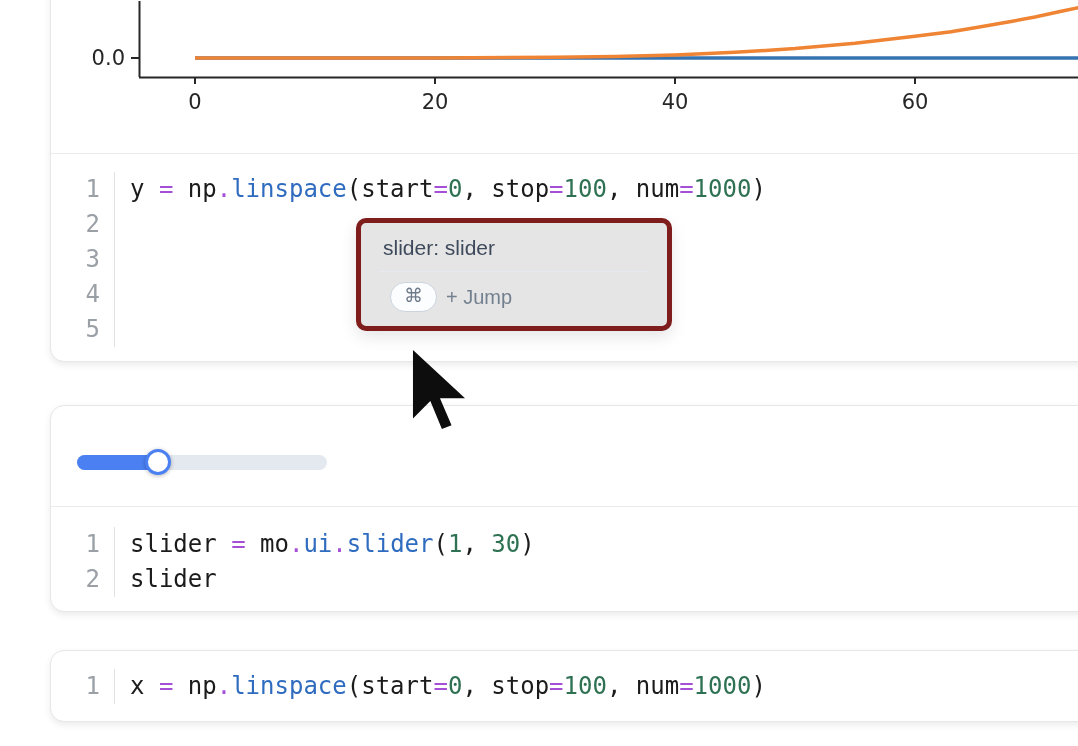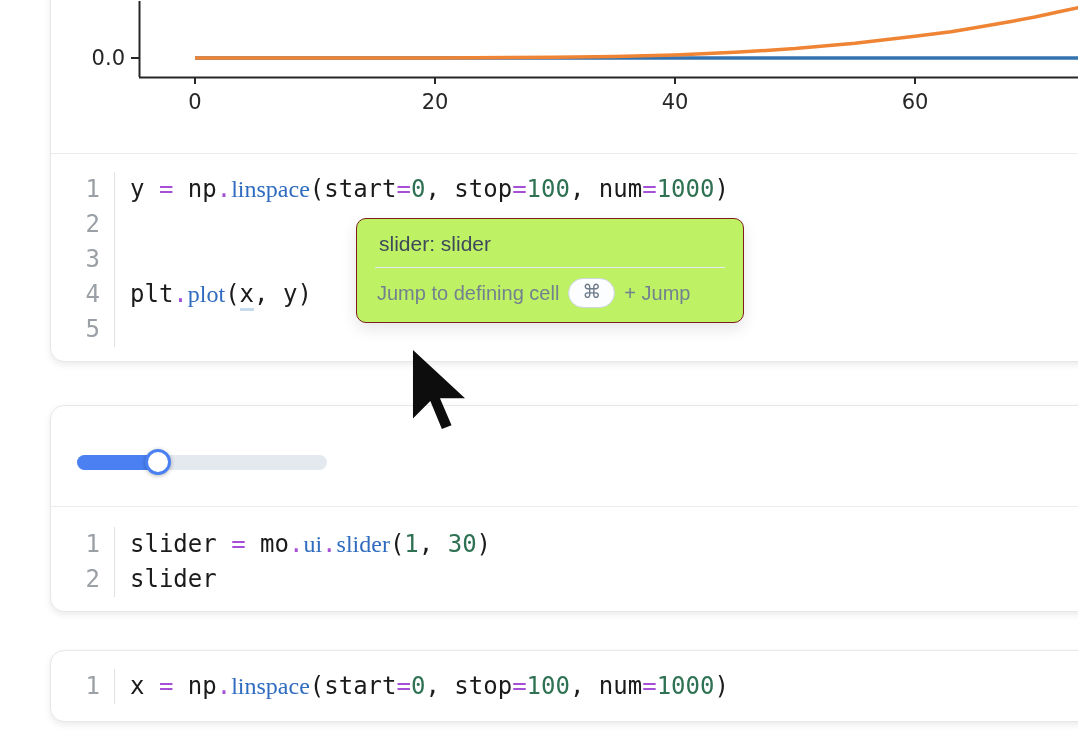--- a/index.html
+++ b/index.html
@@ -27,36 +27,36 @@
   .code-area{cursor:text;}
   #cell-plot  .code-area{padding:18px 0 14px;}
   #cell-slider .code-area{padding:20px 0 15px;}
   #cell-x     .code-area{padding:18px 0 19px;}
 
   .code-line{display:flex;height:35px;line-height:35px;
              font-family:"DejaVu Sans Mono",monospace;font-size:24px;color:var(--plain);}
   .ln{flex:none;width:64px;box-sizing:border-box;text-align:right;padding-right:14px;
       color:var(--ln);border-right:1px solid #e2e2e2;user-select:none;}
   .line-content{padding-left:15px;white-space:pre;}
-  .tok-op{color:var(--op);} .tok-fn{color:var(--fn);font-family:Liberation Serif, serif;} .tok-num{color:var(--num);}
+  .tok-op{color:var(--op);} .tok-fn{color:var(--fn);} .tok-num{color:var(--num);}
   .u-soft{border-bottom:3px solid #c5daec;}
   .u-hover{border-bottom:4px solid #a9c9e4;}
 
   
   .slider-track{position:absolute;left:26px;top:49px;width:250px;height:15px;
                 border-radius:8px;background:var(--track);}
   .slider-fill{position:absolute;left:0;top:0;width:91px;height:15px;
                border-radius:8px;background:var(--accent);}
   .slider-thumb{position:absolute;left:94px;top:43px;width:26px;height:26px;
                 border-radius:50%;background:#fff;border:3px solid var(--accent);
                 box-sizing:border-box;box-shadow:0 1px 4px rgba(0,0,0,.28);cursor:pointer;}
 
   
-  .tooltip{position:absolute;left:316px;top:218px;width:388px;background:#bef264;
-           border:1px solid #7f1d1d;border-radius:10px;
+  .tooltip{position:absolute;left:316px;top:218px;width:316px;background:#e5e5e5;
+           border:5px solid #7f1d1d;border-radius:10px;
            box-shadow:0 6px 16px rgba(0,0,0,.10);z-index:20;box-sizing:border-box;}
   .tooltip-title{padding:13px 22px 11px;font-size:21px;color:var(--tt1);}
   .tooltip-divider{height:1px;background:#e6eaf0;margin:0 18px;}
   .tooltip-action{display:flex;align-items:center;padding:10px 20px 14px;
                   font-size:20px;color:var(--tt2);}
   .key-pill{display:inline-block;margin:0 9px;padding:2px 13px 4px;
             border:1.5px solid #ccd4de;border-radius:15px;background:#fcfdfe;
             font-size:19px;color:#6e7b8a;line-height:22px;}
 
   
@@ -94,33 +94,31 @@
         <div class="code-line">
           <span class="ln">2</span>
           <span class="line-content"></span>
         </div>
         <div class="code-line">
           <span class="ln">3</span>
           <span class="line-content"></span>
         </div>
         <div class="code-line">
           <span class="ln">4</span>
-          <span class="line-content"><span>plt</span><span class="tok-op">.</span><span class="tok-fn">plot</span><span>(</span><span class="u-soft">x</span><span>, </span><span>y</span><span>)</span></span>
         </div>
         <div class="code-line">
           <span class="ln">5</span>
         </div>
       </div>
   </div>
 
   <div class="tooltip">
     <div class="tooltip-title">slider: slider</div>
     <div class="tooltip-divider"></div>
     <div class="tooltip-action">
-      <span>Jump to defining cell</span>
       <span class="key-pill">⌘</span>
       <span>+ Jump</span>
     </div>
   </div>
 
   <svg id="cursor" width="54" height="80" viewBox="0 0 56 83">
     <polygon points="1,0 1,71 19,53 31,82 41,78 29,50 55,50" fill="#0d0d0d"></polygon>
   </svg>
 
   <div class="cell" id="cell-slider">

